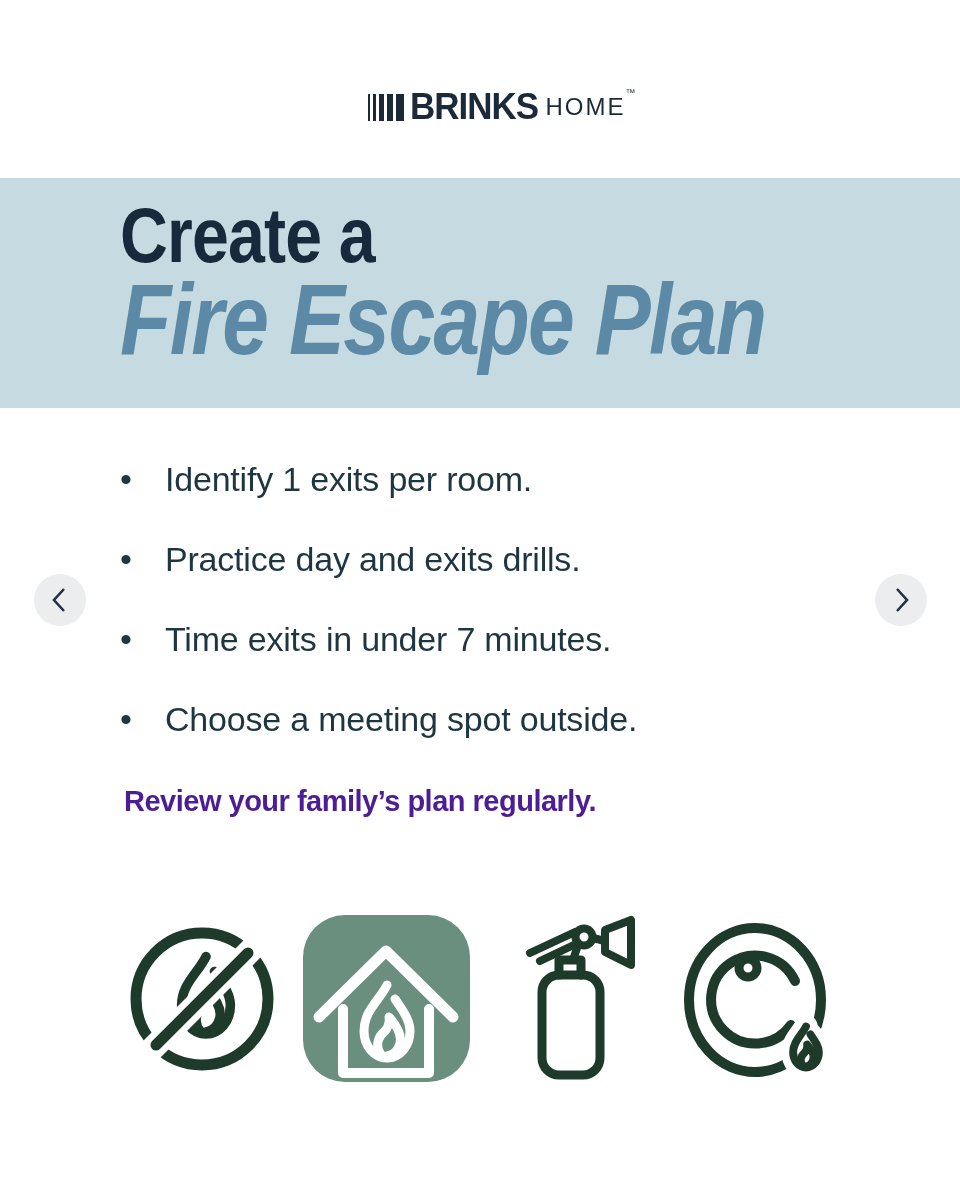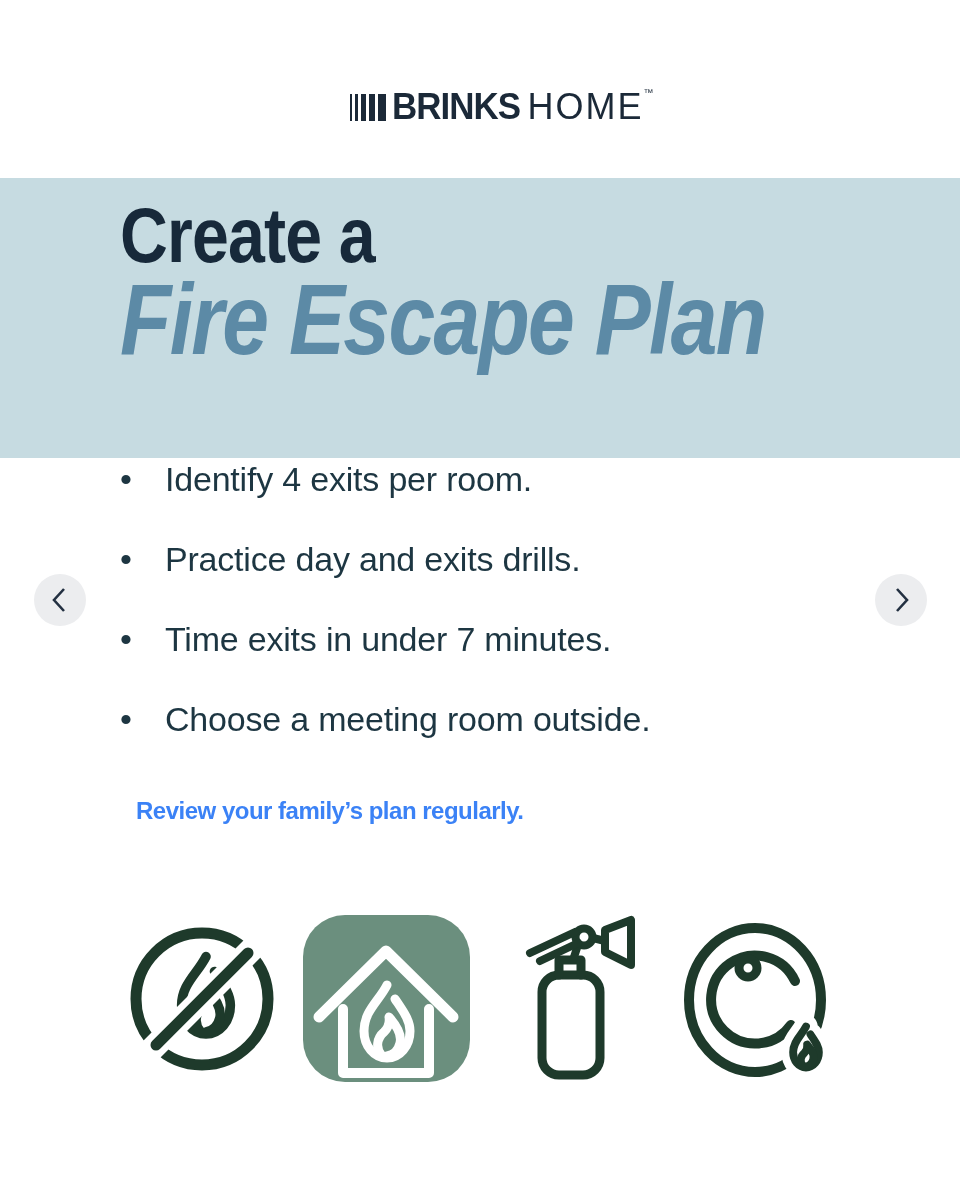--- a/index.html
+++ b/index.html
@@ -14,25 +14,25 @@
   .logo-row { position:absolute; top:86px; left:0; width:100%;
     display:flex; justify-content:center;padding-left:44px; }
   .logo { display:flex; align-items:center; color:#1b2938; }
   .bars { display:flex; align-items:flex-end; gap:3px; height:27px; margin-right:6px; }
   .bars i { display:block; height:27px; background:#1b2938; }
   .bars i:nth-child(1){width:2px;} .bars i:nth-child(2){width:3px;}
   .bars i:nth-child(3){width:5px;} .bars i:nth-child(4){width:6px;}
   .bars i:nth-child(5){width:8px;}
   .brand-bold { display:block; font-size:36px; font-weight:bold; letter-spacing:-1px;
     transform:scaleX(0.97); transform-origin:left center; }
-  .brand-light { display:block; font-size:36px; font-weight:normal; letter-spacing:2px; margin-left:3px; }
+  .brand-light { display:block; font-size:24px; font-weight:normal; letter-spacing:2px; margin-left:3px; }
   .tm { font-size:10px; align-self:flex-start; margin-top:1px; }
 
   
-  .banner { position:absolute; top:178px; left:0; width:960px; height:280px;
+  .banner { position:absolute; top:178px; left:0; width:960px; height:230px;
     background:#c6dbe1; }
   .banner .eyebrow { position:absolute; left:120px; top:12px; margin:0;
     font-size:78px; font-weight:bold; color:#17293a; letter-spacing:-1px;
     transform:scaleX(0.85); transform-origin:left top; white-space:nowrap; }
   .banner .title { position:absolute; left:120px; top:84px; margin:0;
     font-size:100px; font-weight:bold; font-style:italic; color:#5c8aa6;
     letter-spacing:-2px; transform:scaleX(0.84); transform-origin:left top;
     white-space:nowrap; }
 
   
@@ -42,22 +42,22 @@
   .nav.prev { left:34px; } .nav.next { left:875px; }
   .nav svg { display:block; }
 
   
   .tips { position:absolute; left:120px; top:462px; margin:0; padding:0;
     list-style:none; color:#1d3642; }
   .tips li { display:flex; align-items:baseline; height:34px; margin-bottom:46px;
     font-size:34px; line-height:34px; }
   .tips .dot { width:45px; font-size:34px; }
   .tip-text { letter-spacing:-0.2px; white-space:nowrap; }
-  .review { position:absolute; left:120px; top:781px; margin:16px;
-    font-size:24px; font-weight:bold; color:#3b82f6; letter-spacing:-0.5px;
+  .review { position:absolute; left:120px; top:781px; margin:4px;
+    font-size:29px; font-weight:bold; color:#4c1d95; letter-spacing:-0.5px;
     white-space:nowrap; }
 
   
   .ic { position:absolute; }
   .ic svg { display:block; }
   .ic-nofire { left:127px; top:924px; }
   .ic-tile { left:303px; top:915px; width:167px; height:167px;
     background:#6b8f7e; border-radius:42px; }
   .ic-ext { left:520px; top:915px; }
   .ic-alarm { left:678px; top:915px; }
@@ -96,33 +96,33 @@
   </button>
   <button class="nav next">
     <svg width="22" height="30" viewBox="0 0 22 30">
       <polyline points="7,4 17,15 7,26" fill="none" stroke="#233041" stroke-width="2.6"></polyline>
     </svg>
   </button>
 
   <ul class="tips">
     <li>
       <span class="dot">•</span>
-      <span class="tip-text">Identify 4 exits per room.</span>
+      <span class="tip-text">Identify 1 exits per room.</span>
     </li>
     <li>
       <span class="dot">•</span>
       <span class="tip-text">Practice day and exits drills.</span>
     </li>
     <li>
       <span class="dot">•</span>
       <span class="tip-text">Time exits in under 7 minutes.</span>
     </li>
     <li>
       <span class="dot">•</span>
-      <span class="tip-text">Choose a meeting room outside.</span>
+      <span class="tip-text">Choose a meeting spot outside.</span>
     </li>
   </ul>
 
   <p class="review">Review your family’s plan regularly.</p>
 
   <div class="ic ic-nofire">
     <svg width="150" height="150" viewBox="0 0 150 150">
       <circle class="gstroke" cx="75" cy="75" r="66" stroke-width="11"></circle>
       <g transform="translate(26,22) scale(1.06)">
         <path class="gstroke" stroke-width="9" d="M50,10 C42,26 27,36 27,56 C27,71 37,83 50,83 C63,83 73,71 73,56 C73,45 66,36 58,24"></path>

